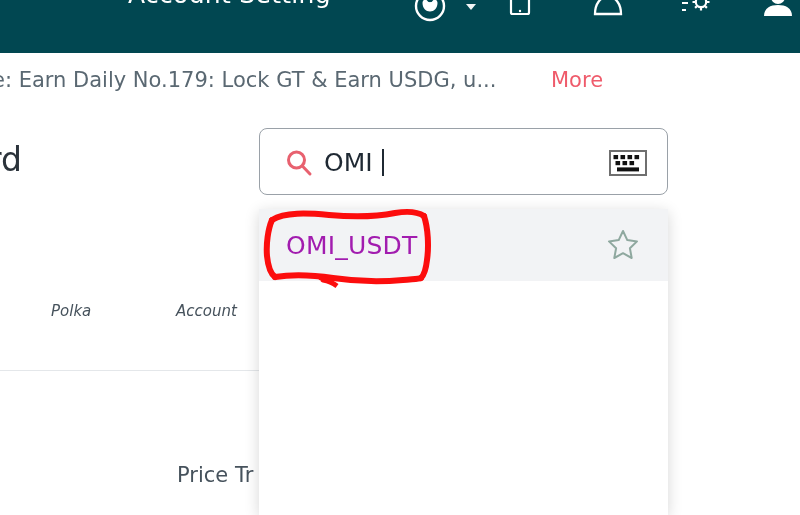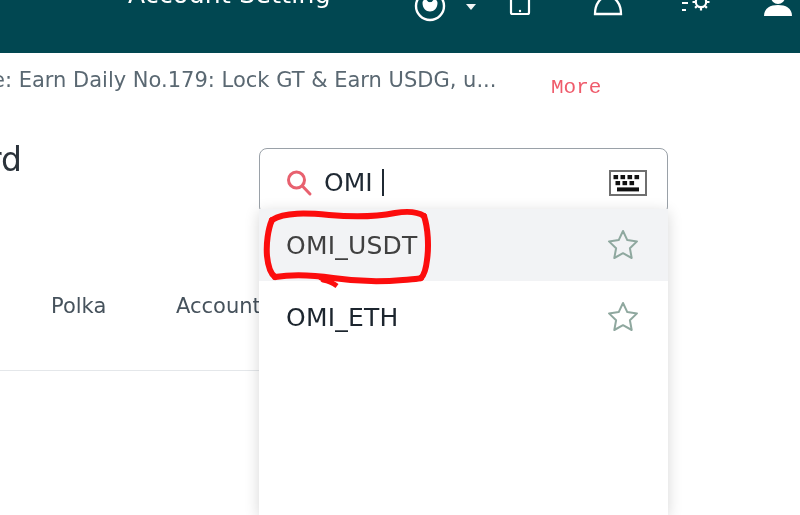--- a/index.html
+++ b/index.html
@@ -46,58 +46,57 @@
     background:#ffffff;
     display:flex; align-items:center;
   }
   .announce-text {
     position:absolute; left:-8px; top:0; height:53px;
     display:flex; align-items:center;
     font-size:21px; color:#5a6872;
     white-space:nowrap;
   }
   .announce-more {
-    position:absolute; left:551px; top:8px; height:53px;
+    position:absolute; left:551px; top:0; height:53px;
     display:flex; align-items:center;
     font-size:21px; color:#ef5b6b;
-    white-space:nowrap; cursor:pointer;font-family:Liberation Mono, monospace;
+    white-space:nowrap; cursor:pointer;
   }
 
   
   .bg-word {
     position:absolute; left:-12px; top:140px;
     font-size:33px; color:#2b333b; white-space:nowrap;
   }
   .cat-row {
     position:absolute; left:0; top:290px; width:300px; height:38px;
   }
   .cat-item {
-    position:absolute; top:4px;
-    font-size:21px; color:#46525c; white-space:nowrap; cursor:pointer;
+    position:absolute; top:12px;
+    font-size:15px; color:#46525c; white-space:nowrap; cursor:pointer;font-style:italic;
   }
   .cat-polka { left:51px; }
   .cat-storage { left:176px; }
 
   .divider {
     position:absolute; left:0; top:370px; width:272px; height:1px;
     background:#e4e7ea;
   }
   .price-trend {
     position:absolute; left:177px; top:463px;
     font-size:21px; color:#46525c; white-space:nowrap;
   }
 
   
   .searchbox {
     position:absolute; left:259px; top:128px;
     width:409px; height:67px;
     background:#ffffff;
     border:1px solid #9aa1a8;
     border-radius:8px;
-    margin-top:20px;
   }
   .search-icon {
     position:absolute; left:24px; top:19px;
     width:30px; height:30px;
   }
   .search-icon svg { width:100%;height:100%; display:block; }
   .search-value {
     position:absolute; left:64px; top:0; height:67px;
     display:flex; align-items:center;
     font-size:25px; color:#1f2933;
@@ -128,21 +127,21 @@
     display:flex; align-items:center;
     padding:0 30px 0 27px;
     cursor:pointer;
     background:#ffffff;
   }
   .dd-row.active { background:#f2f3f5; }
   .dd-label {
     font-size:25px; color:#1c252e; letter-spacing:.2px;
     white-space:nowrap;
   }
-  .dd-row.active .dd-label { color:#404040; }
+  .dd-row.active .dd-label { color:#a21caf; }
   .dd-star {
     position:absolute; right:27px; top:50%;
     transform:translateY(-50%);
     width:36px; height:36px;
   }
   .dd-star svg { width:100%;height:100%;display:block; }
 
   
   .annot {
     position:absolute; left:255px; top:200px;
@@ -204,20 +203,21 @@
   </div>
 
   <div class="bg-word">rd</div>
 
   <div class="cat-row">
     <div class="cat-item cat-polka">Polka</div>
     <div class="cat-item cat-storage">Account</div>
   </div>
 
   <div class="divider"></div>
+  <div class="price-trend">Price Tr</div>
 
   <div class="searchbox">
     <div class="search-icon">
       <svg viewBox="0 0 30 30" fill="none" stroke="#e8616f" stroke-width="3" stroke-linecap="round">
         <circle cx="12.5" cy="12" r="8"></circle>
         <path d="M18.6 18.2 L26 26"></path>
       </svg>
     </div>
     <div class="search-value" placeholder="Search">OMI</div>
     <div class="search-caret"></div>
@@ -240,28 +240,20 @@
 
     <div class="dd-row active">
       <span class="dd-label">OMI_USDT</span>
       <span class="dd-star">
         <svg viewBox="0 0 36 36" fill="none" stroke="#8fa89f" stroke-width="2" stroke-linejoin="round">
           <path d="M18 4 L22.3 13.1 L32 14.4 L24.9 21.2 L26.7 31 L18 26.2 L9.3 31 L11.1 21.2 L4 14.4 L13.7 13.1 Z"></path>
         </svg>
       </span>
     </div>
 
-    <div class="dd-row">
-      <span class="dd-label">OMI_ETH</span>
-      <span class="dd-star">
-        <svg viewBox="0 0 36 36" fill="none" stroke="#8fa89f" stroke-width="2" stroke-linejoin="round">
-          <path d="M18 4 L22.3 13.1 L32 14.4 L24.9 21.2 L26.7 31 L18 26.2 L9.3 31 L11.1 21.2 L4 14.4 L13.7 13.1 Z"></path>
-        </svg>
-      </span>
-    </div>
 
 
 
   </div>
 
   <div class="annot">
     <svg viewBox="0 0 200 95" fill="none">
       <path d="M17 20 C13 29, 11 44, 12 56 C13 66, 16 74, 20 77" stroke="#fc0d0d" stroke-width="6" stroke-linecap="round"></path>
       <path d="M17 20 C30 12, 52 13, 74 15 C96 17, 120 17, 140 13 C152 11, 163 12, 169 16" stroke="#fc0d0d" stroke-width="6" stroke-linecap="round"></path>
       <path d="M169 16 C173 28, 174 46, 172 60 C171 69, 169 75, 166 78" stroke="#fc0d0d" stroke-width="6" stroke-linecap="round"></path>

